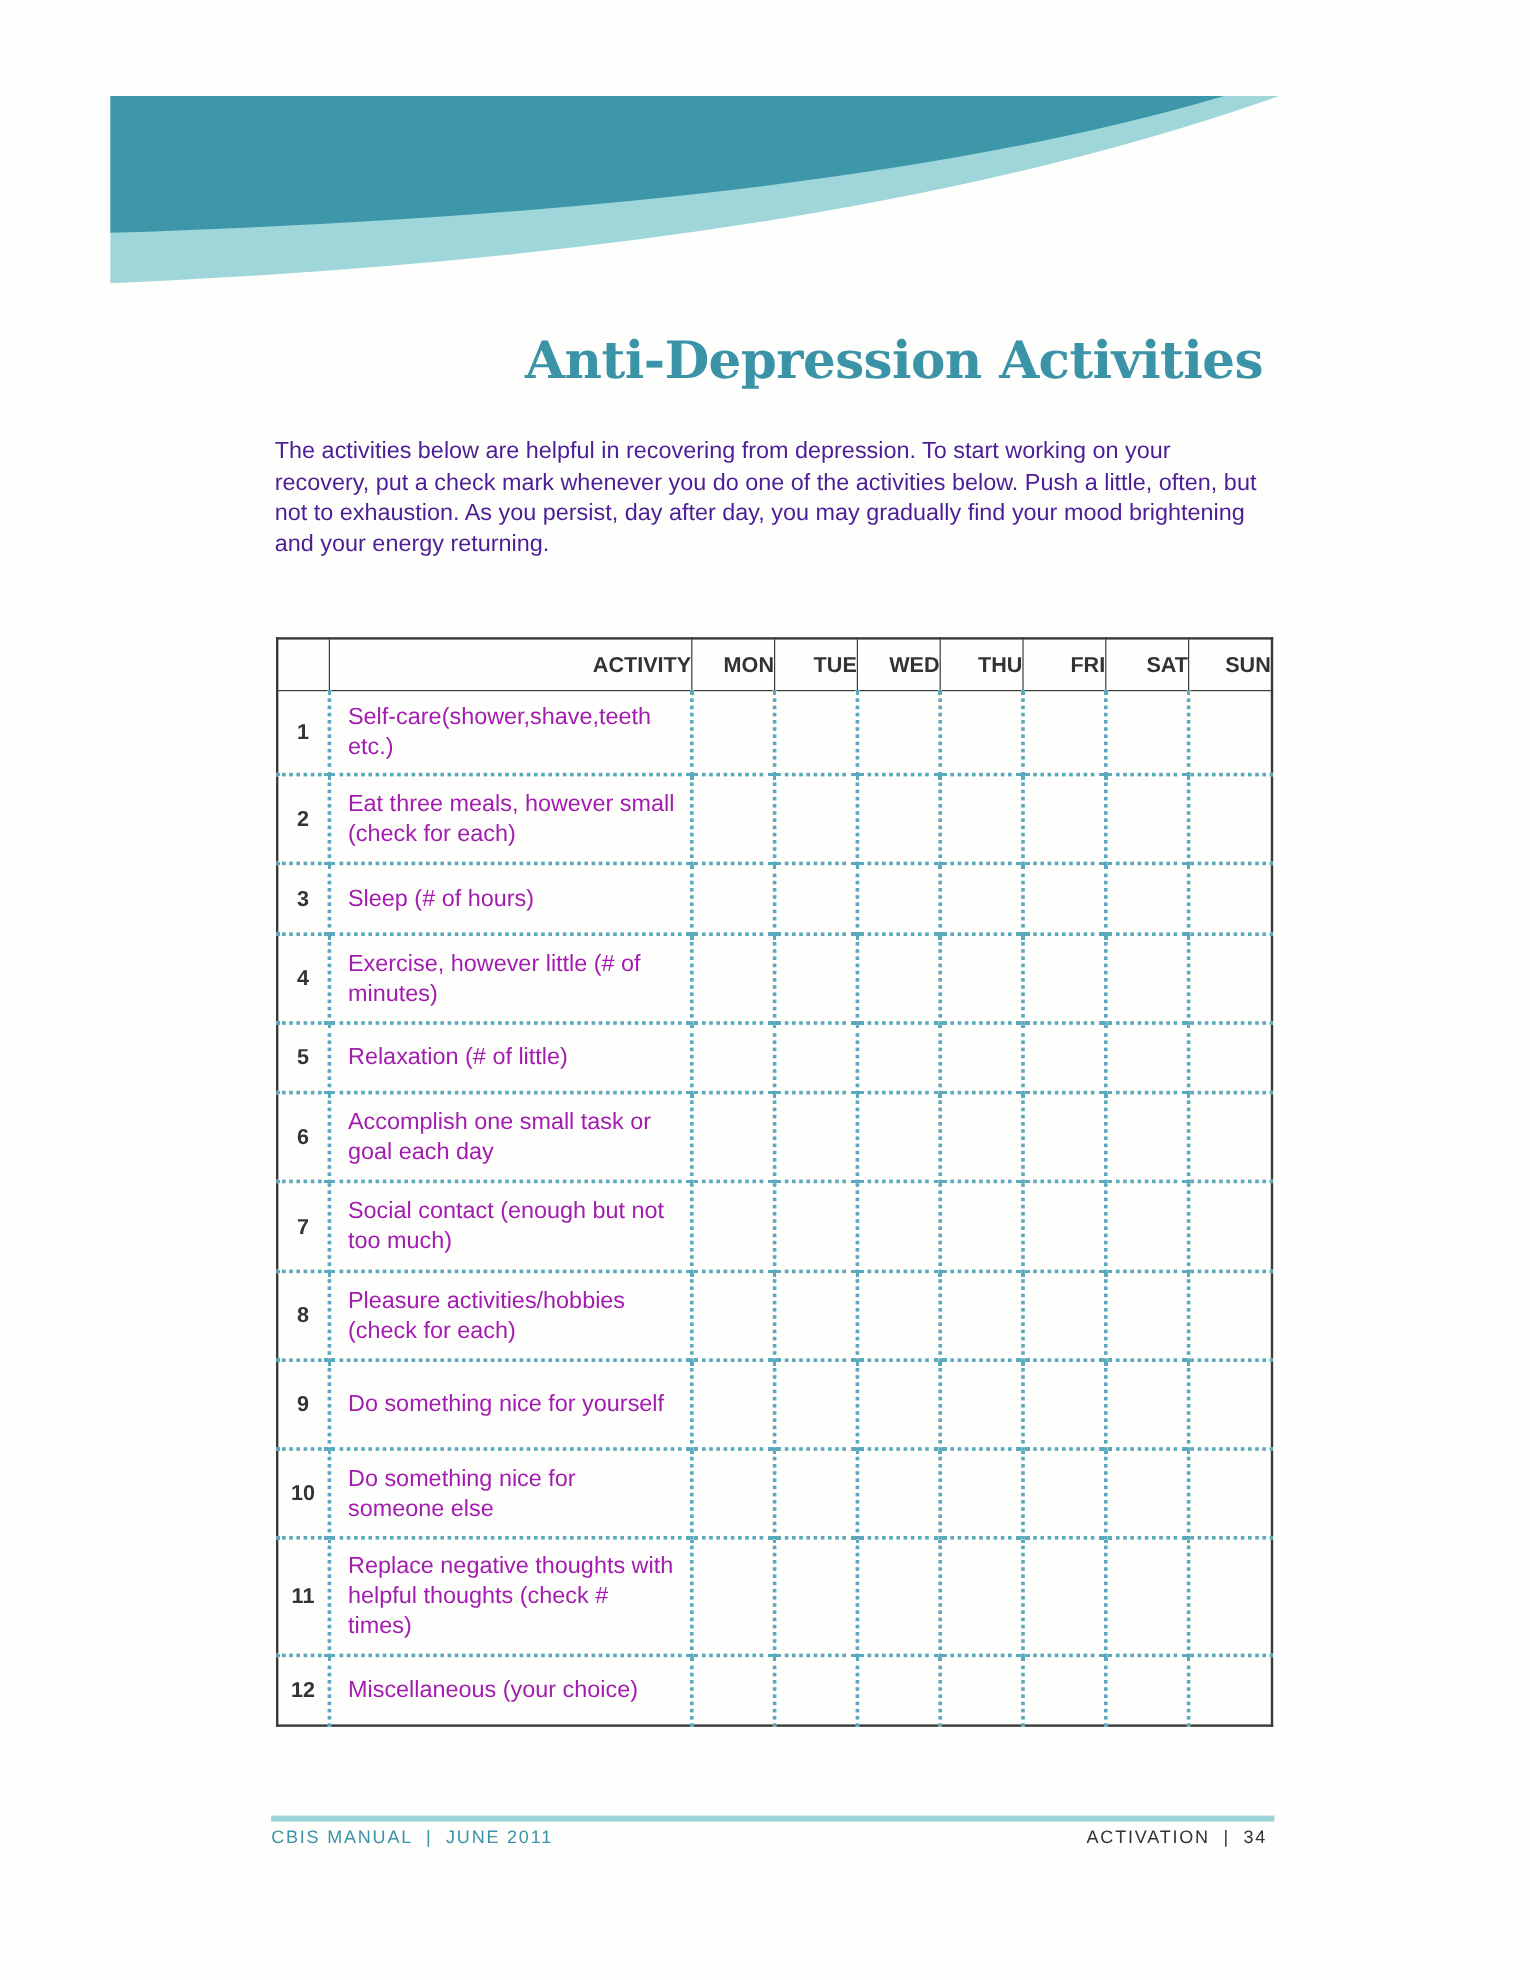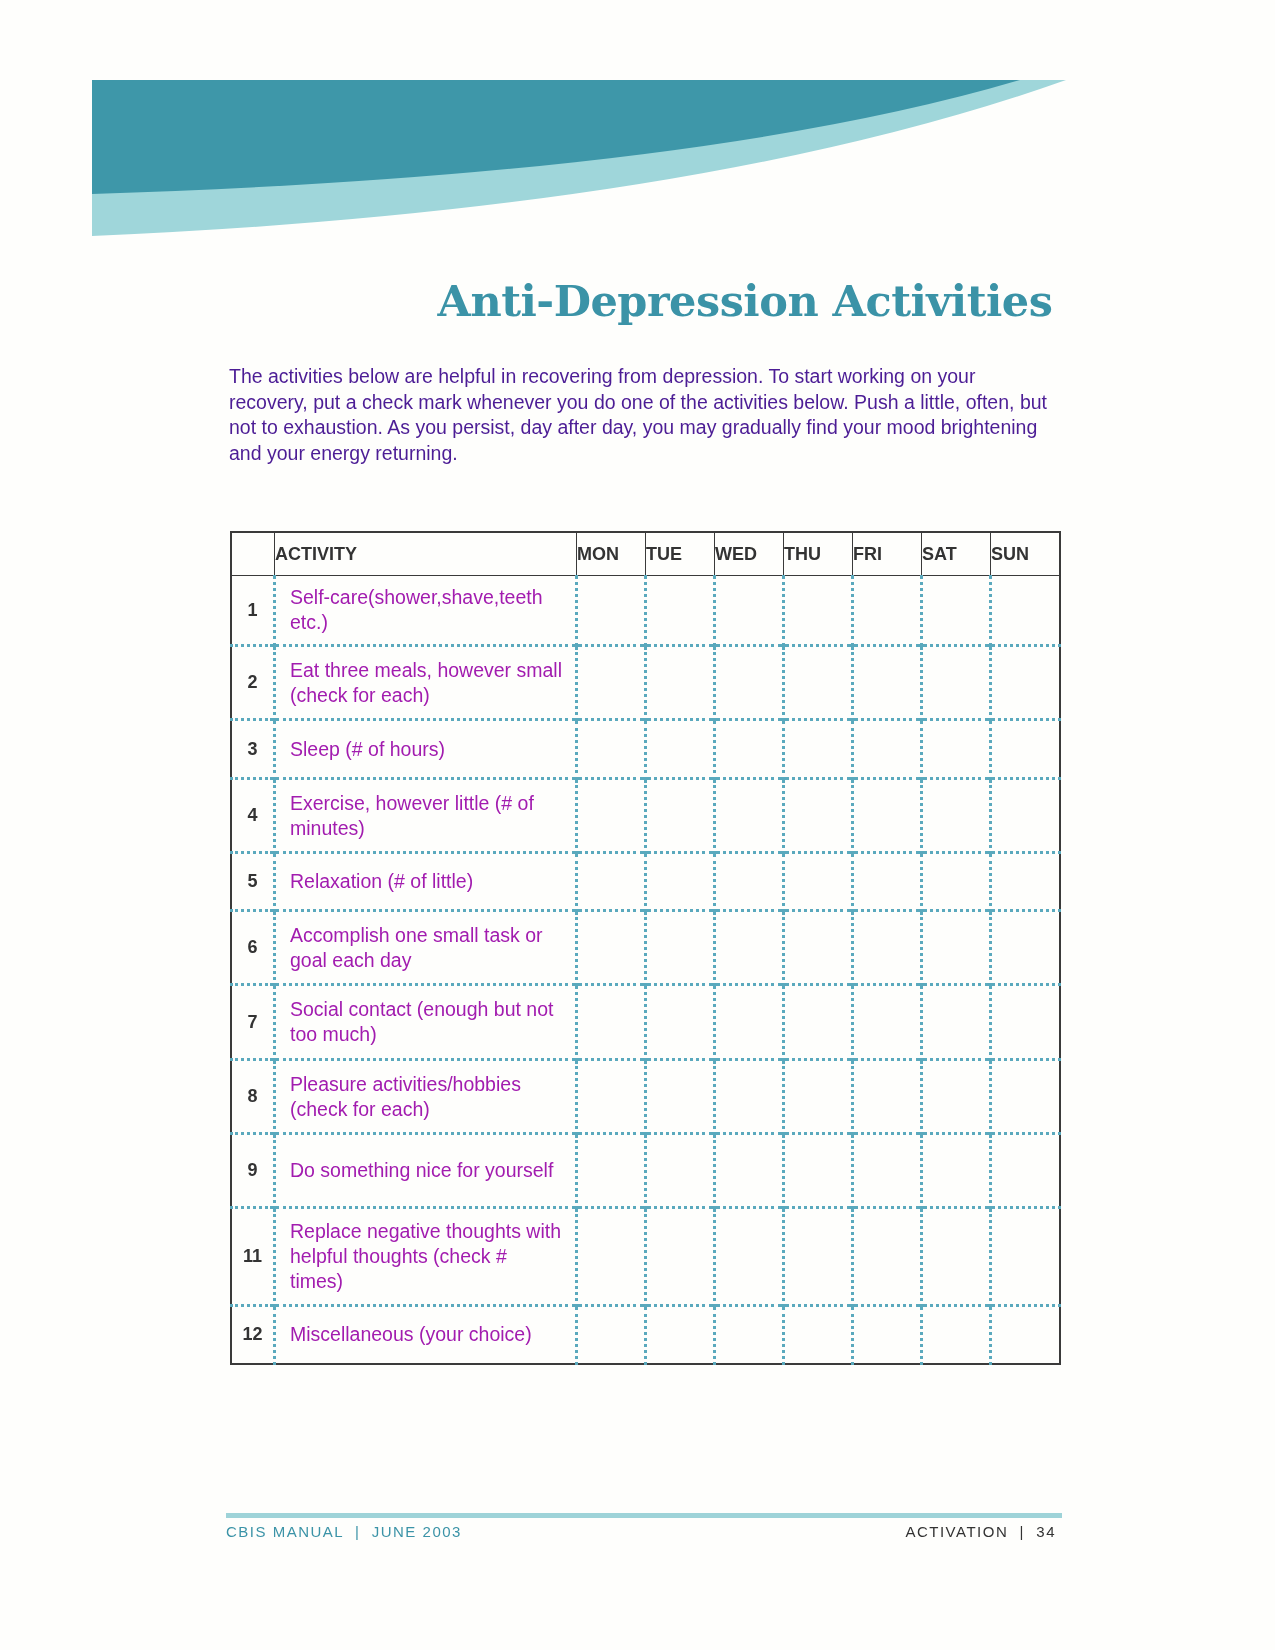--- a/index.html
+++ b/index.html
@@ -1,21 +1,21 @@
 <!DOCTYPE html>
 <html><head>
 <meta charset="utf-8">
 <style>
   html, body { margin:0; padding:0; }
   body { width:1275px; height:1650px; background:#fefefc; position:relative; overflow:hidden; font-family:"Liberation Sans", sans-serif; color:#333; }
   #banner { position:absolute; left:0; top:0; width:1275px; height:260px; }
   .title { position:absolute; left:430px; top:276px; width:630px; text-align:center; font-family:"DejaVu Serif", serif; font-weight:bold; font-size:43px; color:#3b93a7; letter-spacing:-0.5px; }
   .intro { position:absolute; left:229px; top:364px; width:830px; font-size:19.5px; line-height:25.5px; color:#4c1d95; }
   table.grid { position:absolute; left:230px; top:531px; border-collapse:collapse; border:2px solid #3a3a3a; }
-  table.grid th { height:42px; border:1.5px solid #3a3a3a; font-weight:bold; font-size:18px; color:#333; padding:0; text-align:left; }
+  table.grid th { height:42px; border:1.5px solid #3a3a3a; font-weight:bold; font-size:18px; color:#333; padding:0; text-align:right; }
   table.grid td { padding:0; vertical-align:middle; border-top:3px dotted #5aa9bd; border-left:3px dotted #5aa9bd; }
   table.grid tr.first td { border-top:none; }
   table.grid td.num { border-left:none; text-align:center; font-weight:bold; font-size:18px; color:#333; }
   table.grid td.act { font-size:19.5px; line-height:25px; color:#a21caf; padding:0 10px 0 14px; }
   .c0 { width:42px; } .c1 { width:301px; } .cd { width:68px;margin-left:12px; }
   .footer-rule { position:absolute; left:226px; top:1513px; width:836px; height:5px; background:#9ed3d8; }
   .footer-left { position:absolute; left:226px; top:1523px; font-size:15px; letter-spacing:1.5px; color:#3b93a7; }
   .footer-right { position:absolute; right:219px; top:1523px; font-size:15px; letter-spacing:1.5px; color:#333; }
 </style>
 </head>
@@ -136,20 +136,31 @@
         <td class="num">9</td>
         <td class="act">Do something nice for yourself</td>
         <td></td>
         <td></td>
         <td></td>
         <td></td>
         <td></td>
         <td></td>
         <td></td>
       </tr>
+      <tr style="height: 74px;">
+        <td class="num">10</td>
+        <td class="act">Do something nice for someone else</td>
+        <td></td>
+        <td></td>
+        <td></td>
+        <td></td>
+        <td></td>
+        <td></td>
+        <td></td>
+      </tr>
       <tr style="height: 98px;">
         <td class="num">11</td>
         <td class="act">Replace negative thoughts with helpful thoughts (check # times)</td>
         <td></td>
         <td></td>
         <td></td>
         <td></td>
         <td></td>
         <td></td>
         <td></td>
@@ -162,14 +173,14 @@
         <td></td>
         <td></td>
         <td></td>
         <td></td>
         <td></td>
       </tr>
     </tbody>
 </table>
 
 <div class="footer-rule"></div>
-<div class="footer-left" style="white-space:pre">CBIS MANUAL  |  JUNE 2003</div>
+<div class="footer-left" style="white-space:pre">CBIS MANUAL  |  JUNE 2011</div>
 <div class="footer-right" style="white-space:pre">ACTIVATION  |  34</div>
 
 </body></html>

